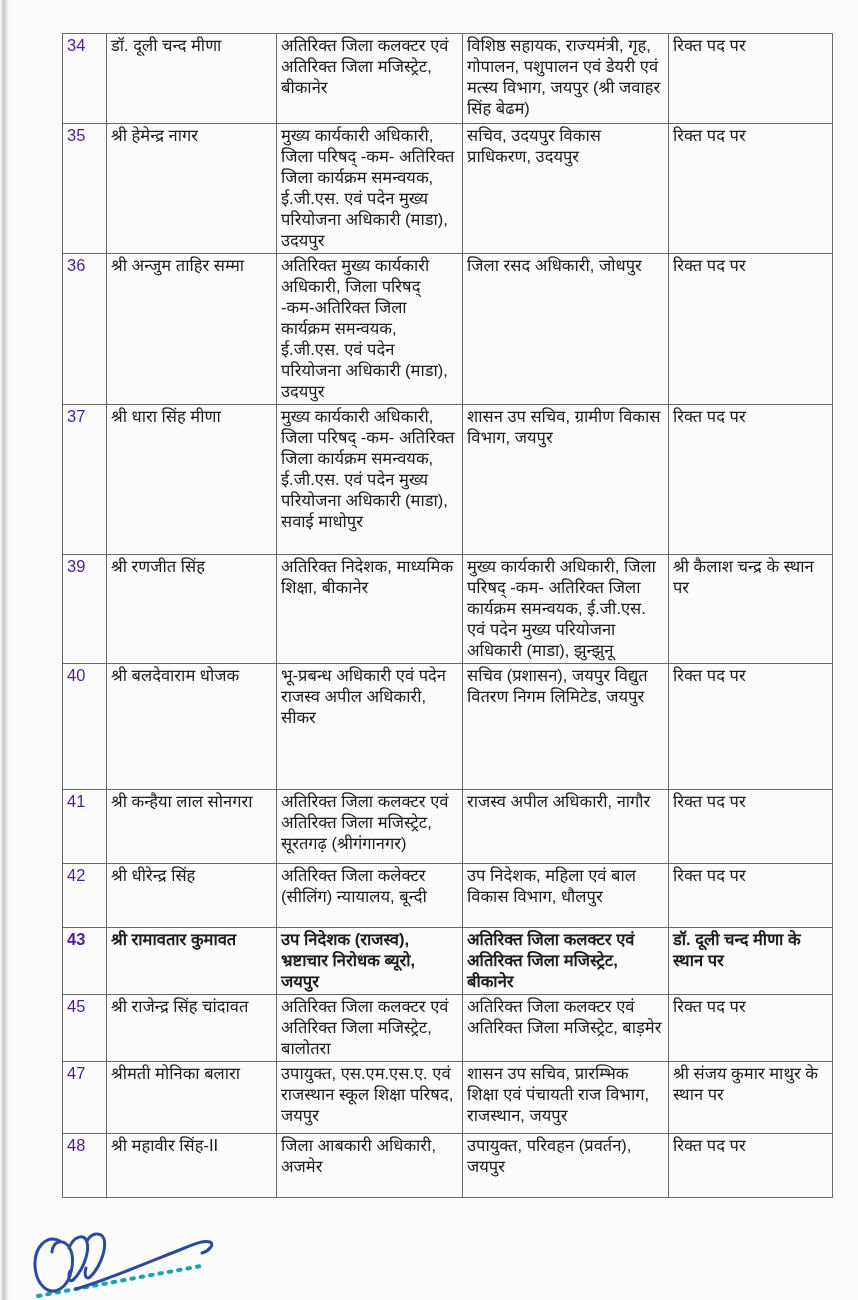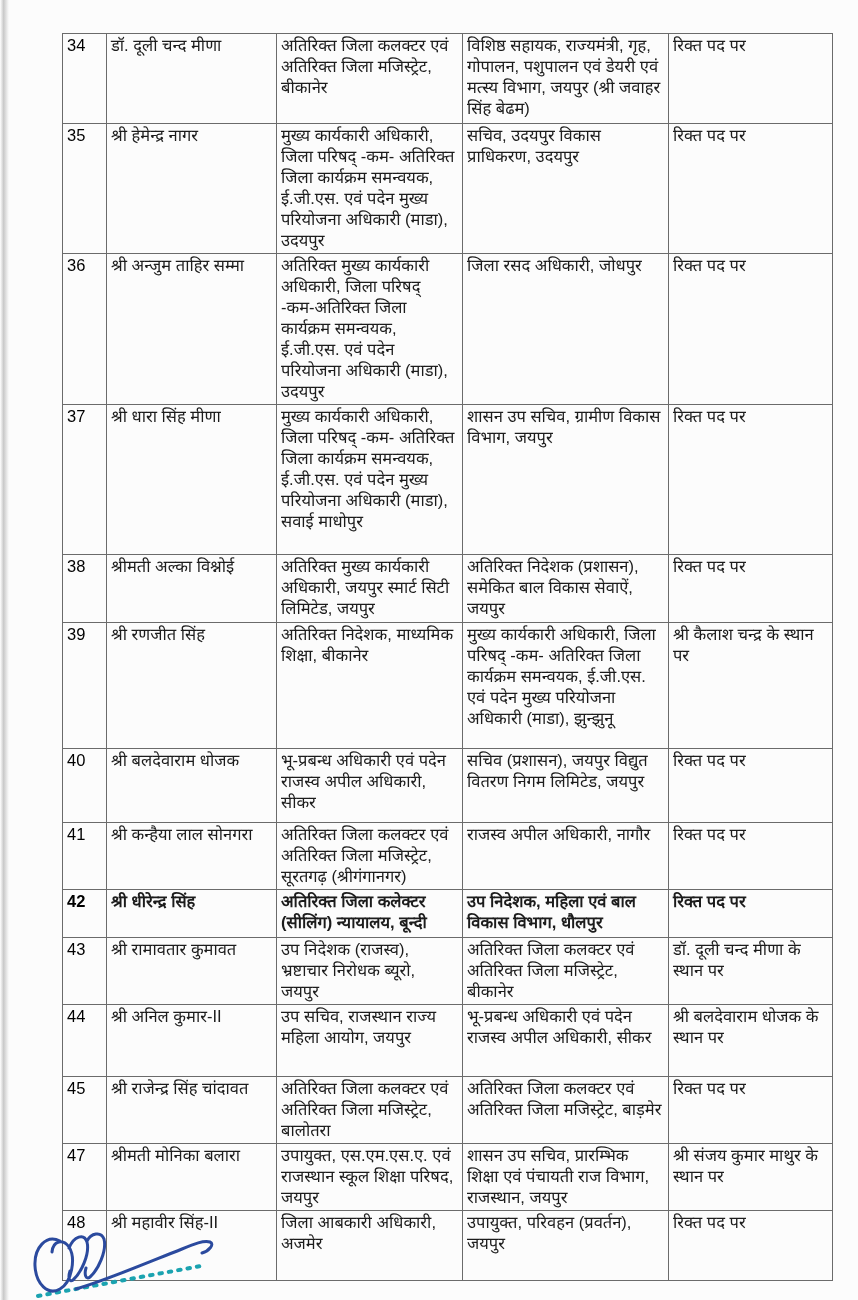--- a/index.html
+++ b/index.html
@@ -22,21 +22,21 @@
   }
   table.transfer td{
     border:1px solid #6b6b6b;
     vertical-align:top;
     padding:1px 5px 2px 4px;
     font-size:16.5px;
     line-height:21px;
     word-wrap:break-word;
     letter-spacing:0px;
   }
-  td.serial{font-size:15px;padding-top:3px;color:#000000;}
+  td.serial{font-size:15px;padding-top:3px;color:#4c1d95;}
   
   tbody tr:nth-child(1) td{height:86px;}
   tbody tr:nth-child(2) td{height:124px;}
   tbody tr:nth-child(3) td{height:143px;}
   tbody tr:nth-child(4) td{height:146px;}
   tbody tr:nth-child(5) td{height:64px;}
   tbody tr:nth-child(6) td{height:122px;}
   tbody tr:nth-child(7) td{height:70px;}
   tbody tr:nth-child(8) td{height:60px;}
   tbody tr:nth-child(9) td{height:44px;font-weight:bold;}
@@ -87,27 +87,20 @@
           <td>रिक्त पद पर</td>
         </tr>
         <tr>
           <td class="serial">37</td>
           <td>श्री धारा सिंह मीणा</td>
           <td>मुख्य कार्यकारी अधिकारी, जिला परिषद् -कम- अतिरिक्त जिला कार्यक्रम समन्वयक, ई.जी.एस. एवं पदेन मुख्य परियोजना अधिकारी (माडा), सवाई माधोपुर</td>
           <td>शासन उप सचिव, ग्रामीण विकास विभाग, जयपुर</td>
           <td>रिक्त पद पर</td>
         </tr>
         <tr>
-          <td class="serial">38</td>
-          <td>श्रीमती अल्का विश्नोई</td>
-          <td>अतिरिक्त मुख्य कार्यकारी अधिकारी, जयपुर स्मार्ट सिटी लिमिटेड, जयपुर</td>
-          <td>अतिरिक्त निदेशक (प्रशासन), समेकित बाल विकास सेवाऐं, जयपुर</td>
-          <td>रिक्त पद पर</td>
-        </tr>
-        <tr>
           <td class="serial">39</td>
           <td>श्री रणजीत सिंह</td>
           <td>अतिरिक्त निदेशक, माध्यमिक शिक्षा, बीकानेर</td>
           <td>मुख्य कार्यकारी अधिकारी, जिला परिषद् -कम- अतिरिक्त जिला कार्यक्रम समन्वयक, ई.जी.एस. एवं पदेन मुख्य परियोजना अधिकारी (माडा), झुन्झुनू</td>
           <td>श्री कैलाश चन्द्र के स्थान पर</td>
         </tr>
         <tr>
           <td class="serial">40</td>
           <td>श्री बलदेवाराम धोजक</td>
           <td>भू-प्रबन्ध अधिकारी एवं पदेन राजस्व अपील अधिकारी, सीकर</td>
@@ -129,27 +122,20 @@
           <td>रिक्त पद पर</td>
         </tr>
         <tr>
           <td class="serial">43</td>
           <td>श्री रामावतार कुमावत</td>
           <td>उप निदेशक (राजस्व), भ्रष्टाचार निरोधक ब्यूरो, जयपुर</td>
           <td>अतिरिक्त जिला कलक्टर एवं अतिरिक्त जिला मजिस्ट्रेट, बीकानेर</td>
           <td>डॉ. दूली चन्द मीणा के स्थान पर</td>
         </tr>
         <tr>
-          <td class="serial">44</td>
-          <td>श्री अनिल कुमार-II</td>
-          <td>उप सचिव, राजस्थान राज्य महिला आयोग, जयपुर</td>
-          <td>भू-प्रबन्ध अधिकारी एवं पदेन राजस्व अपील अधिकारी, सीकर</td>
-          <td>श्री बलदेवाराम धोजक के स्थान पर</td>
-        </tr>
-        <tr>
           <td class="serial">45</td>
           <td>श्री राजेन्द्र सिंह चांदावत</td>
           <td>अतिरिक्त जिला कलक्टर एवं अतिरिक्त जिला मजिस्ट्रेट, बालोतरा</td>
           <td>अतिरिक्त जिला कलक्टर एवं अतिरिक्त जिला मजिस्ट्रेट, बाड़मेर</td>
           <td>रिक्त पद पर</td>
         </tr>
         <tr>
           <td class="serial">47</td>
           <td>श्रीमती मोनिका बलारा</td>
           <td>उपायुक्त, एस.एम.एस.ए. एवं राजस्थान स्कूल शिक्षा परिषद, जयपुर</td>

